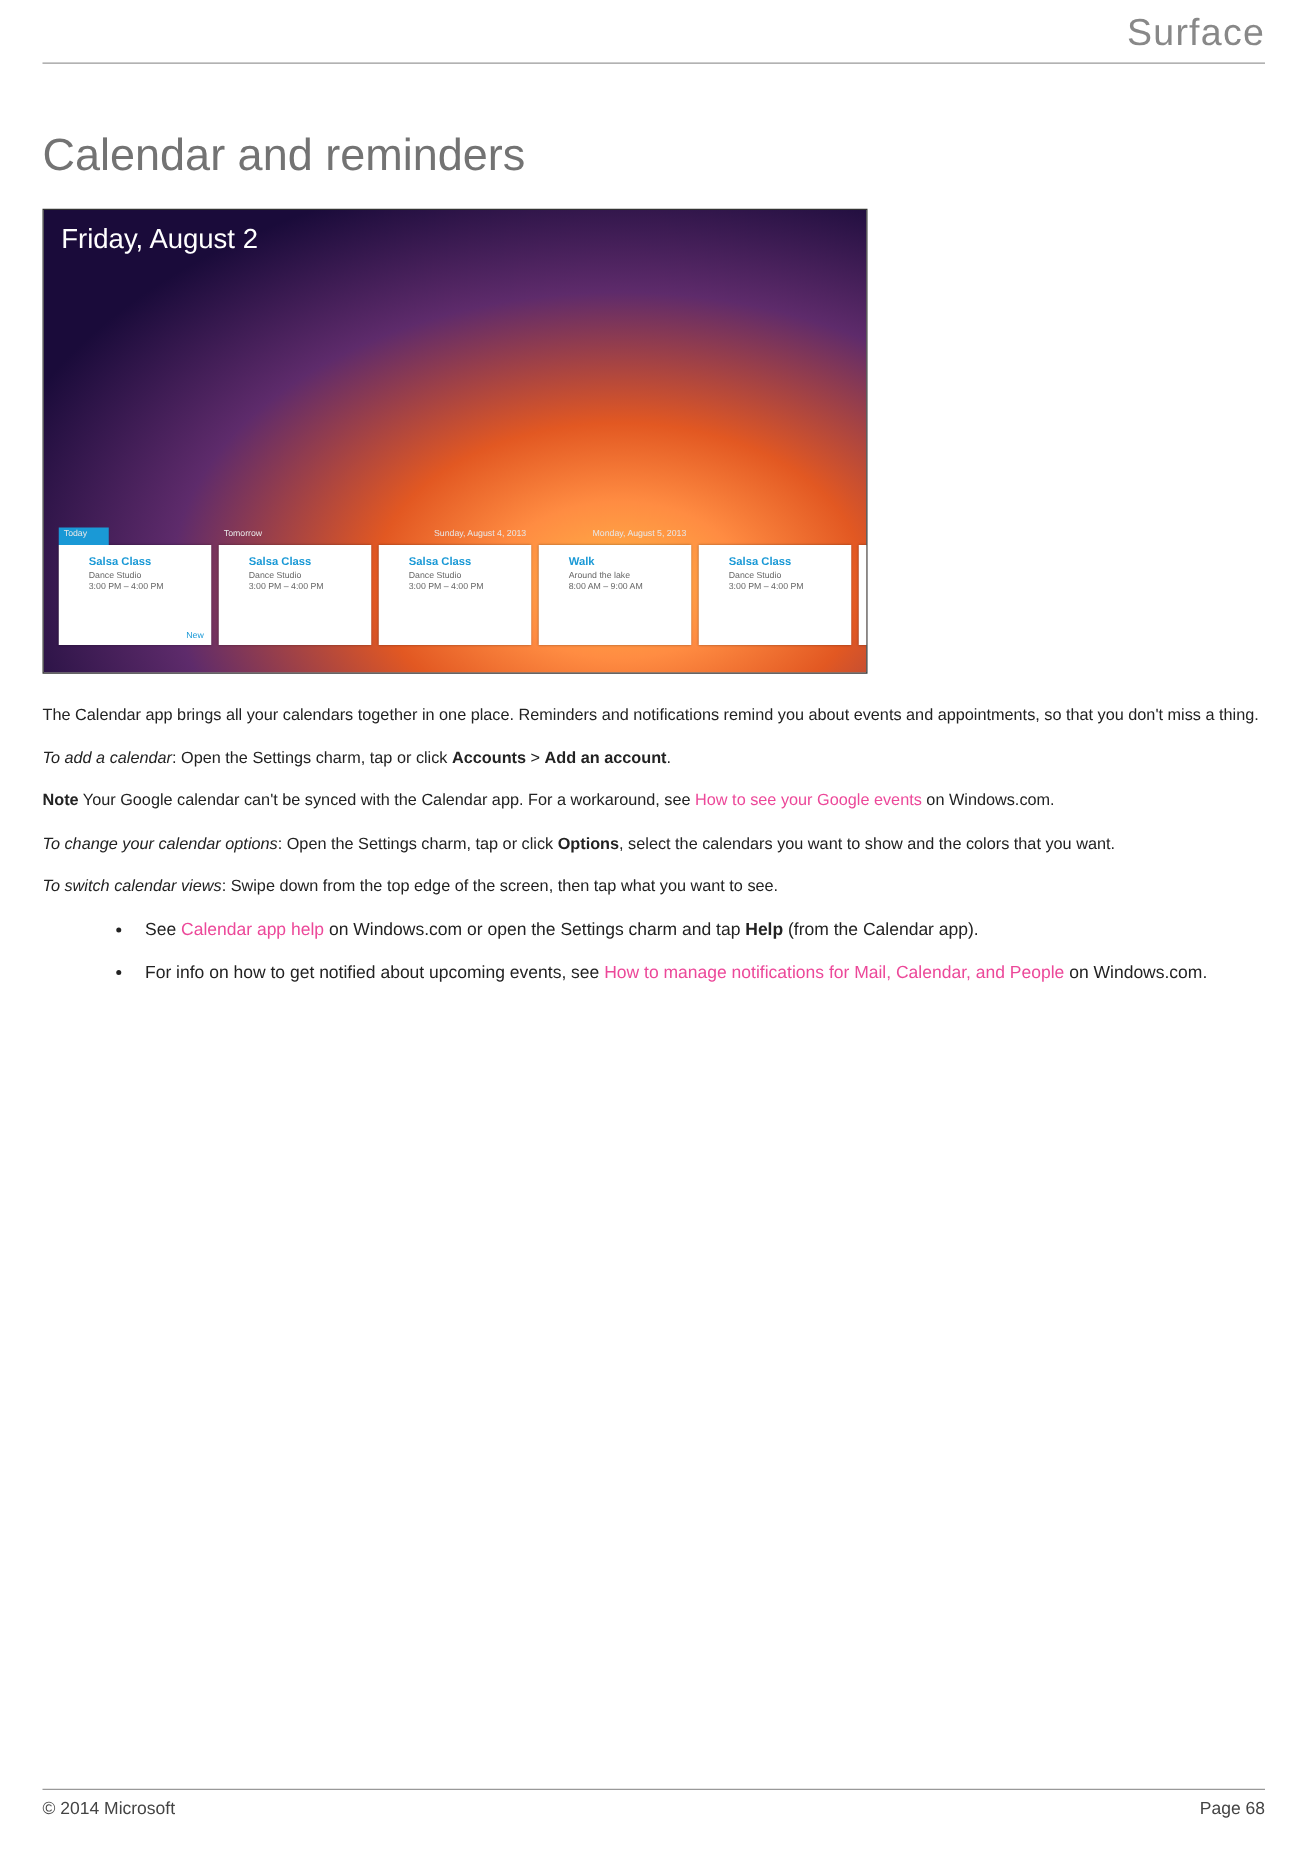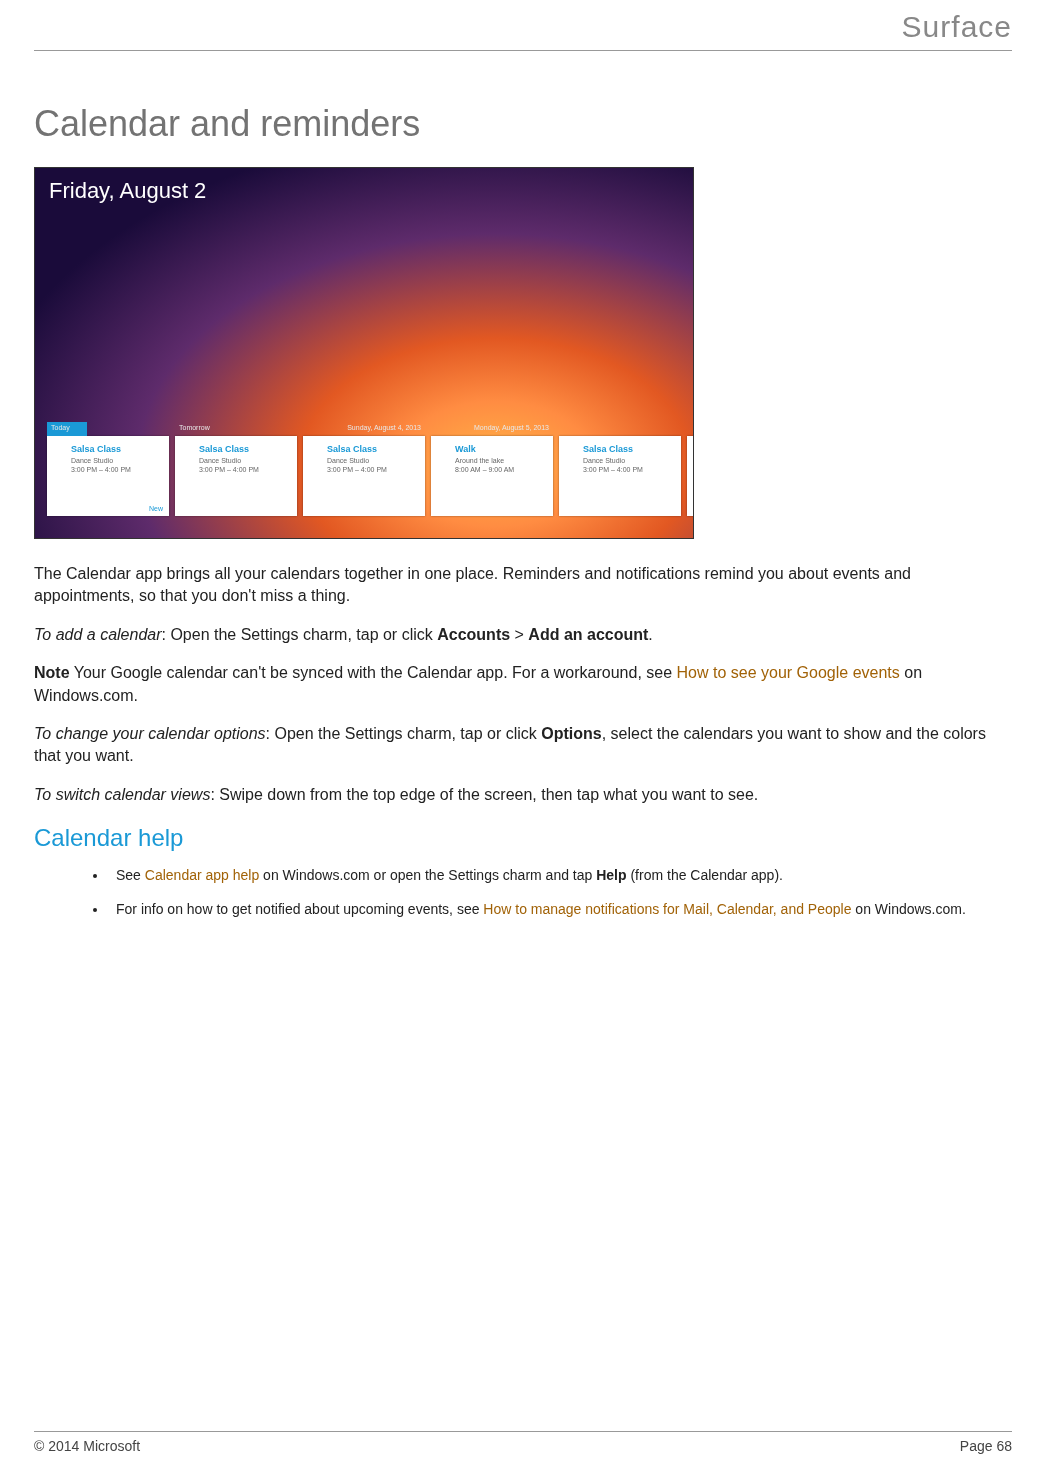--- a/index.html
+++ b/index.html
@@ -76,27 +76,27 @@
     color: #e8e8e8;
     padding: 2px 4px;
     text-align: left;
   }
   .card.today .tab { background: #1a99d6; left:0; width:40px; }
   .card .tab.right { text-align: right; }
   .card .title { color: #1a99d6; font-weight: 600; padding: 8px 8px 2px 8px; font-size:9px;}
   .card .sub { color: #666; padding: 0 8px; font-size: 7px; line-height:1.3;}
   .card .new { position:absolute; bottom:4px; right:6px; color:#1a99d6; font-size:7px;}
   p.body {
-    font-size: 16px;
+    font-size: 13px;
     line-height: 1.4;
     margin-bottom: 16px;
   }
   .italic { font-style: italic; }
   .bold { font-weight: 700; }
-  .link { color: #a16207; }
+  .link { color: #ec4899; }
   h2 {
     font-size: 24px;
     font-weight: 400;
     color: #1a99d6;
     margin-top: 18px;
     margin-bottom: 14px;
   }
   ul.bullets { list-style: disc; margin-left: 74px; }
   ul.bullets li {
     font-size: 14px;
@@ -181,21 +181,20 @@
     </p>
 
     <p class="body">
       <span class="italic">To change your calendar options</span><span>: Open the Settings charm, tap or click </span><span class="bold">Options</span><span>, select the calendars you want to show and the colors that you want.</span>
     </p>
 
     <p class="body">
       <span class="italic">To switch calendar views</span><span>: Swipe down from the top edge of the screen, then tap what you want to see.</span>
     </p>
 
-    <h2>Calendar help</h2>
 
     <ul class="bullets">
       <li>
         <span>See </span><span class="link">Calendar app help</span><span> on Windows.com or open the Settings charm and tap </span><span class="bold">Help</span><span> (from the Calendar app).</span>
       </li>
       <li>
         <span>For info on how to get notified about upcoming events, see </span><span class="link">How to manage notifications for Mail, Calendar, and People</span><span> on Windows.com.</span>
       </li>
     </ul>
   </div>

